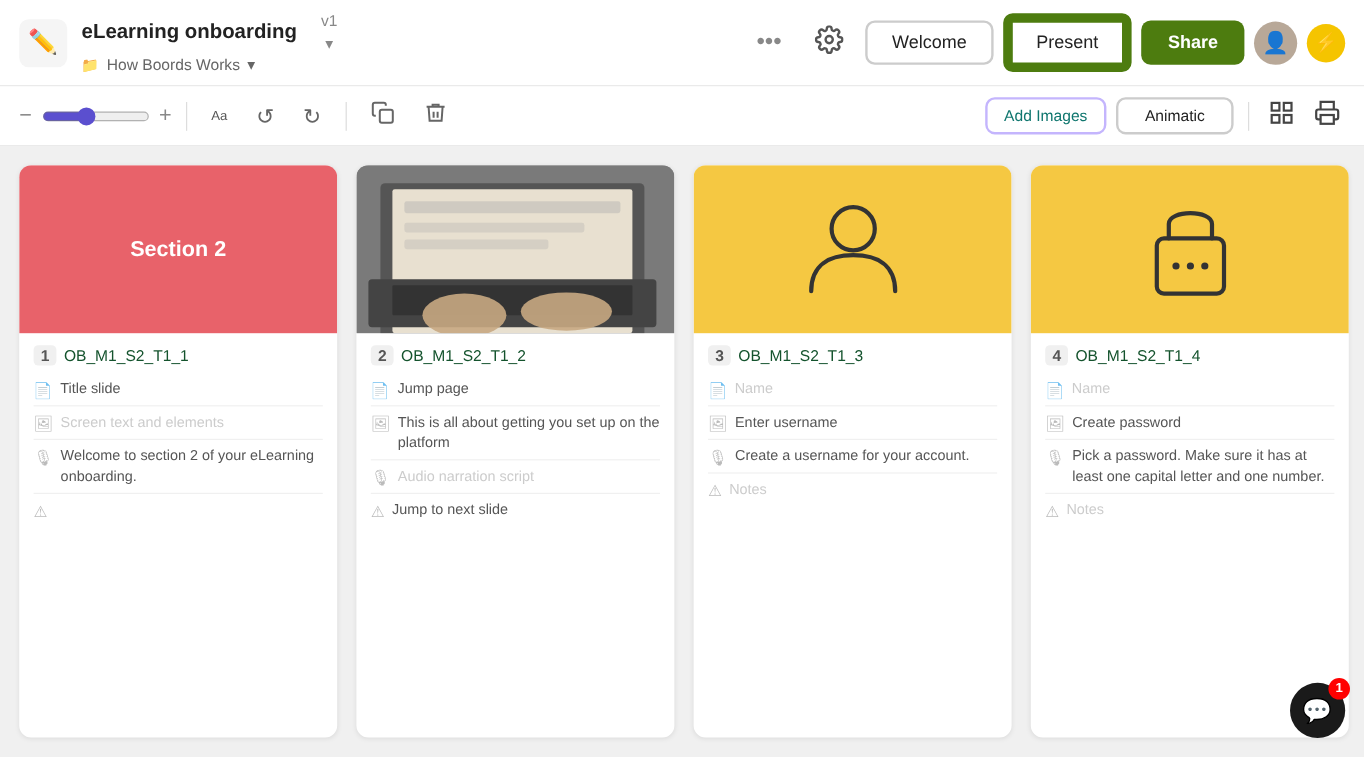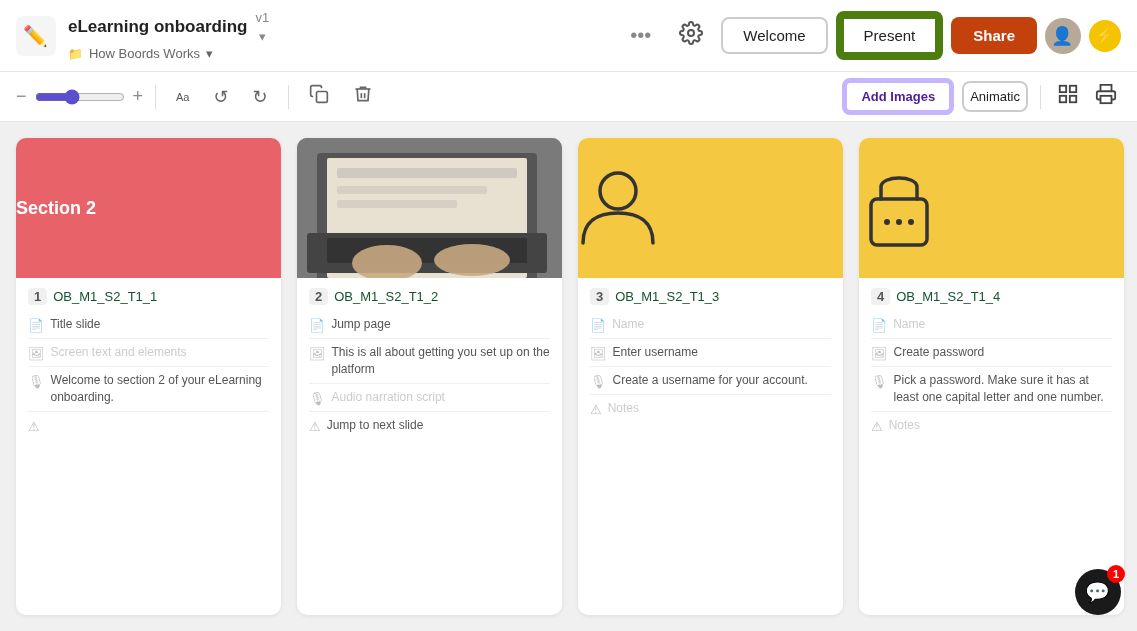--- a/index.html
+++ b/index.html
@@ -16,53 +16,53 @@
       gap: 12px;
     }
     .logo-icon {
       width: 40px; height: 40px;
       background: #f5f5f5;
       border-radius: 8px;
       display: flex; align-items: center; justify-content: center;
       font-size: 20px;
     }
     .header-title-group { display: flex; flex-direction: column; flex: 1; }
-    .header-title-row { display: flex; align-items: center; gap: 8px; text-align: center; }
+    .header-title-row { display: flex; align-items: center; gap: 20px; text-align: center; }
     .header-title { font-size: 17px; font-weight: 600; color: #222; }
     .header-version { font-size: 13px; color: #888; display: flex; align-items: center; gap: 4px; cursor: pointer; flex-direction: column; }
     .header-subtitle { display: flex; align-items: center; gap: 6px; font-size: 13px; color: #666; margin-top: 2px; cursor: pointer; }
     .folder-icon { font-size: 12px; }
     .header-actions { display: flex; align-items: center; gap: 8px; }
     .btn-dots { background: none; border: none; cursor: pointer; font-size: 20px; color: #888; padding: 6px 10px; }
     .btn-gear { background: none; border: none; cursor: pointer; font-size: 20px; color: #555; padding: 6px 10px; }
     .btn-download { background: #fff; border: 2px solid #ccc; border-radius: 8px; padding: 8px 20px; font-size: 15px; font-weight: 500; cursor: pointer; color: #222; }
     .btn-present { background: #fff; border: 8px solid #4d7c0f; border-radius: 8px; padding: 8px 20px; font-size: 15px; font-weight: 500; cursor: pointer; color: #222; }
-    .btn-share { background: #c2410c; border: none; border-radius: 8px; padding: 10px 22px; font-size: 15px; font-weight: 600; cursor: pointer; color: #fff; }
+    .btn-share { background: #4d7c0f; border: none; border-radius: 8px; padding: 10px 22px; font-size: 15px; font-weight: 600; cursor: pointer; color: #fff; }
     .avatar { width: 36px; height: 36px; border-radius: 50%; background: #ccc; overflow: hidden; cursor: pointer; }
     .lightning-btn { background: #f5c400; border: none; border-radius: 50%; width: 32px; height: 32px; cursor: pointer; font-size: 16px; display: flex; align-items: center; justify-content: center; }
 
     
     .toolbar {
       display: flex;
       align-items: center;
       background: #fff;
       padding: 0 16px;
       height: 50px;
       border-bottom: 1px solid #e5e5e5;
       gap: 8px;
     }
     .zoom-minus { background: none; border: none; font-size: 18px; color: #888; cursor: pointer; }
     .zoom-slider { width: 90px; accent-color: #5b4fcf; cursor: pointer; }
     .zoom-plus { background: none; border: none; font-size: 18px; color: #888; cursor: pointer; }
     .toolbar-sep { width: 1px; height: 24px; background: #ddd; margin: 0 4px; }
     .toolbar-aa { font-size: 11px; font-weight: 500; color: #555; padding: 4px 8px; cursor: pointer; border: none; background: none; }
     .toolbar-icon-btn { background: none; border: none; cursor: pointer; font-size: 18px; color: #666; padding: 4px 8px; }
     .toolbar-spacer { flex: 1; }
-    .btn-add-images { background: #fff; border: 5px solid #c4b5fd; border-radius: 8px; padding: 6px 14px; font-size: 13px; font-weight: 700; cursor: pointer; color: #4c1d95; }
-    .btn-animatic { background: #fff; border: 2px solid #ccc; border-radius: 8px; padding: 6px 6px; font-size: 13px; font-weight: 500; cursor: pointer; color: #222; }
+    .btn-add-images { background: #fff; border: 2px solid #c4b5fd; border-radius: 8px; padding: 6px 14px; font-size: 13px; font-weight: 400; cursor: pointer; color: #0f766e; }
+    .btn-animatic { background: #fff; border: 2px solid #ccc; border-radius: 8px; padding: 6px 22px; font-size: 13px; font-weight: 500; cursor: pointer; color: #222; }
     .view-icon-btn { background: none; border: none; cursor: pointer; font-size: 18px; color: #666; padding: 4px; }
 
     
     .cards-area {
       display: flex;
       gap: 0;
       padding: 16px 16px;
       overflow-x: auto;
       height: calc(631px - 72px - 50px);
       background: #f0f0f0;
@@ -74,21 +74,21 @@
       min-width: 265px;
       margin-right: 16px;
       overflow: hidden;
       box-shadow: 0 1px 4px rgba(0,0,0,0.08);
       display: flex;
       flex-direction: column;
     }
     .card-image {
       width: 100%;
       height: 140px;
-      display: flex; align-items: center; justify-content: flex-start;
+      display: flex; align-items: center; justify-content: center;
       overflow: hidden;
       flex-shrink: 0;
     }
     .card-image.red { background: #e8626a; }
     .card-image.yellow { background: #f5c842; }
 
     .section-label {
       font-size: 18px; font-weight: 700; color: #fff;
     }
 

